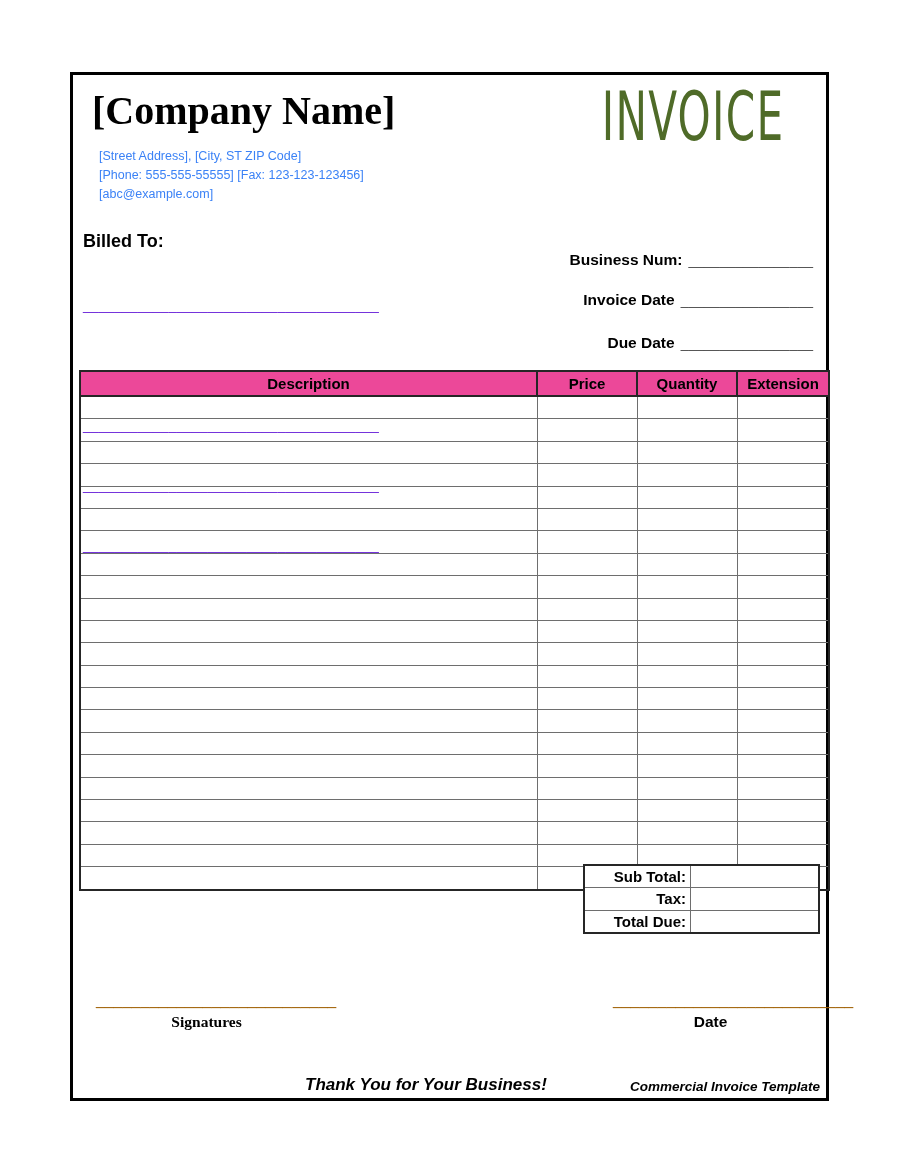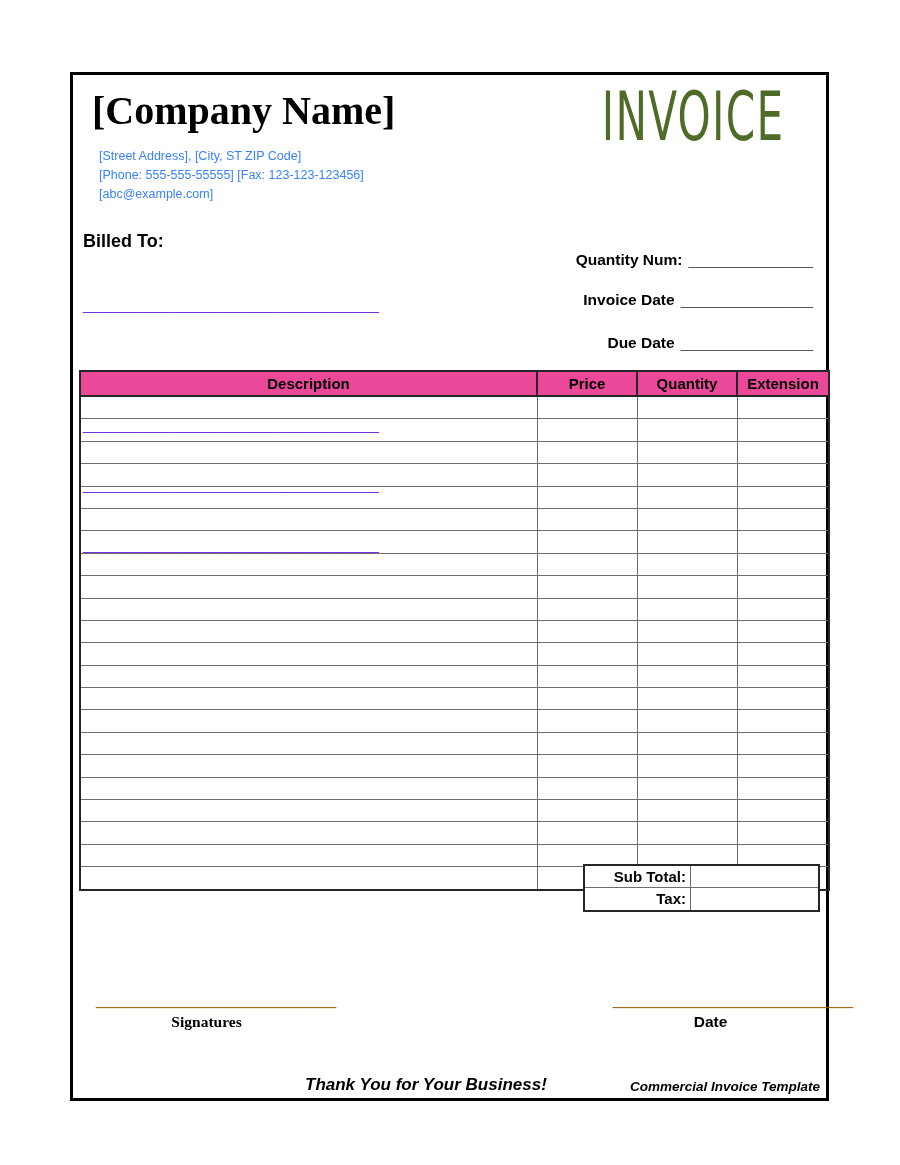--- a/index.html
+++ b/index.html
@@ -76,21 +76,21 @@
     <div class="billed-label">Billed To:</div>
     <div class="billed-lines">
       <div>______________________________________</div>
       <div>______________________________________</div>
       <div>______________________________________</div>
       <div>______________________________________</div>
       <div>______________________________________</div>
     </div>
 
     <div class="meta-row r1">
-      <span class="lbl">Quantity Num:</span>
+      <span class="lbl">Business Num:</span>
       <span class="blank">________________</span>
     </div>
     <div class="meta-row r2">
       <span class="lbl">Invoice Date</span>
       <span class="blank">_________________</span>
     </div>
     <div class="meta-row r3">
       <span class="lbl">Due Date</span>
       <span class="blank">_________________</span>
     </div>
@@ -242,20 +242,24 @@
 
     <div class="totals">
       <div class="trow">
         <div class="tlabel">Sub Total:</div>
         <div class="tvalue"></div>
       </div>
       <div class="trow">
         <div class="tlabel">Tax:</div>
         <div class="tvalue"></div>
       </div>
+      <div class="trow">
+        <div class="tlabel">Total Due:</div>
+        <div class="tvalue"></div>
+      </div>
     </div>
 
     <div class="sig-line left">___________________________</div>
     <div class="sig-label left">Signatures</div>
     <div class="sig-line right">___________________________</div>
     <div class="sig-label right">Date</div>
 
     <div class="thanks">Thank You for Your Business!</div>
     <div class="template-name">Commercial Invoice Template</div>
 

